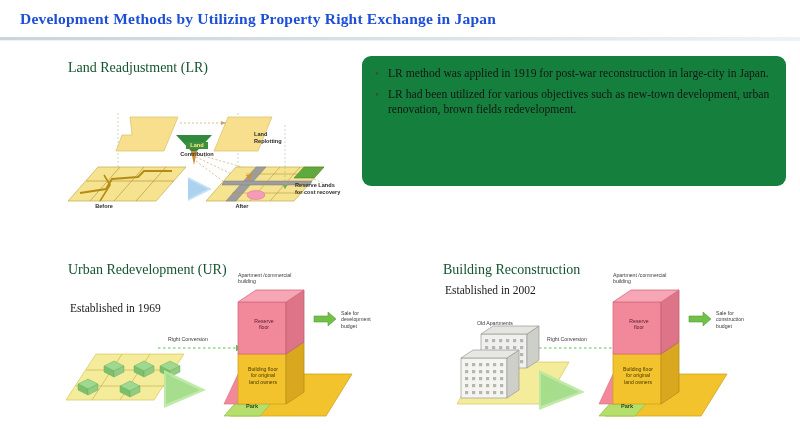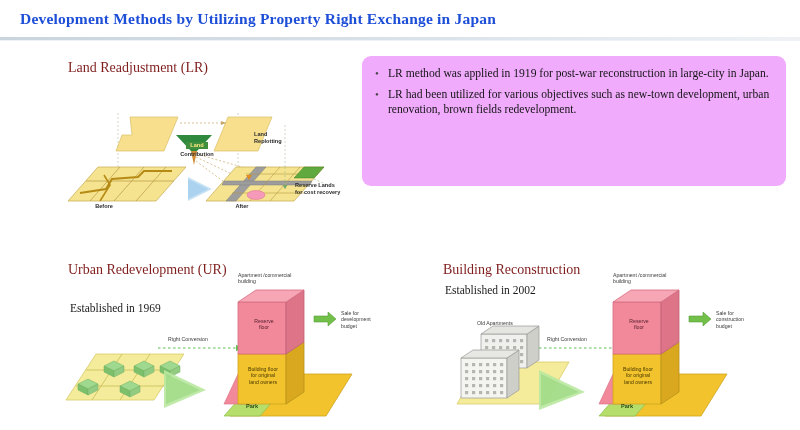--- a/index.html
+++ b/index.html
@@ -21,39 +21,39 @@
     position:absolute;left:0;top:37px;width:800px;height:3px;
     background:linear-gradient(to right,#c9d4dd 0%,#dbe3ea 55%,#eef2f5 100%);
   }
   .header-rule2{
     position:absolute;left:0;top:40px;width:800px;height:1px;background:#eef2f6;
   }
 
   
   .sec-head{
     font-family:"Liberation Serif", serif;
-    color:#7f1d1d;font-size:14px;line-height:15px;white-space:nowrap;
+    color:#14532d;font-size:14px;line-height:15px;white-space:nowrap;
   }
   .sec-sub{
     font-family:"Liberation Serif", serif;
     color:#1a1a1a;font-size:11.5px;line-height:13px;white-space:nowrap;
   }
   .tiny{
     font-family:"Liberation Sans", sans-serif;
     font-size:5.2px;color:#3a3a3a;line-height:6.4px;
   }
   .tiny-b{
     font-family:"Liberation Sans", sans-serif;
     font-size:5.6px;font-weight:bold;color:#2b2b2b;line-height:6.6px;
   }
 
   
   .bullet-panel{
     position:absolute;left:362px;top:56px;width:424px;height:130px;
-    background:#f0abfc;border-radius:9px;
+    background:#15803d;border-radius:9px;
   }
   .bullet-list{margin:0;padding:10px 14px 0 26px;list-style:none;}
   .bullet-list li{
     position:relative;
     font-family:"Liberation Serif", serif;
     font-size:11.6px;line-height:15.6px;color:#141414;
     margin-bottom:5px;
   }
   .bullet-list li:before{
     content:"\2022";position:absolute;left:-13px;top:0;color:#444;font-size:11px;

